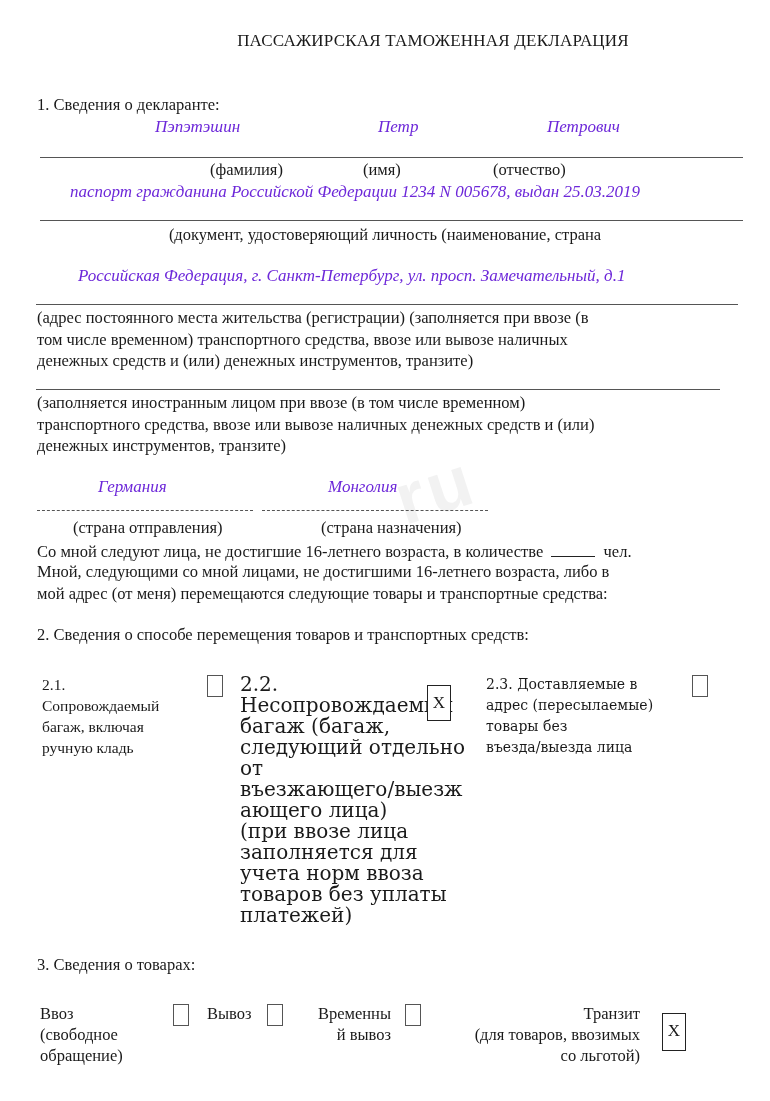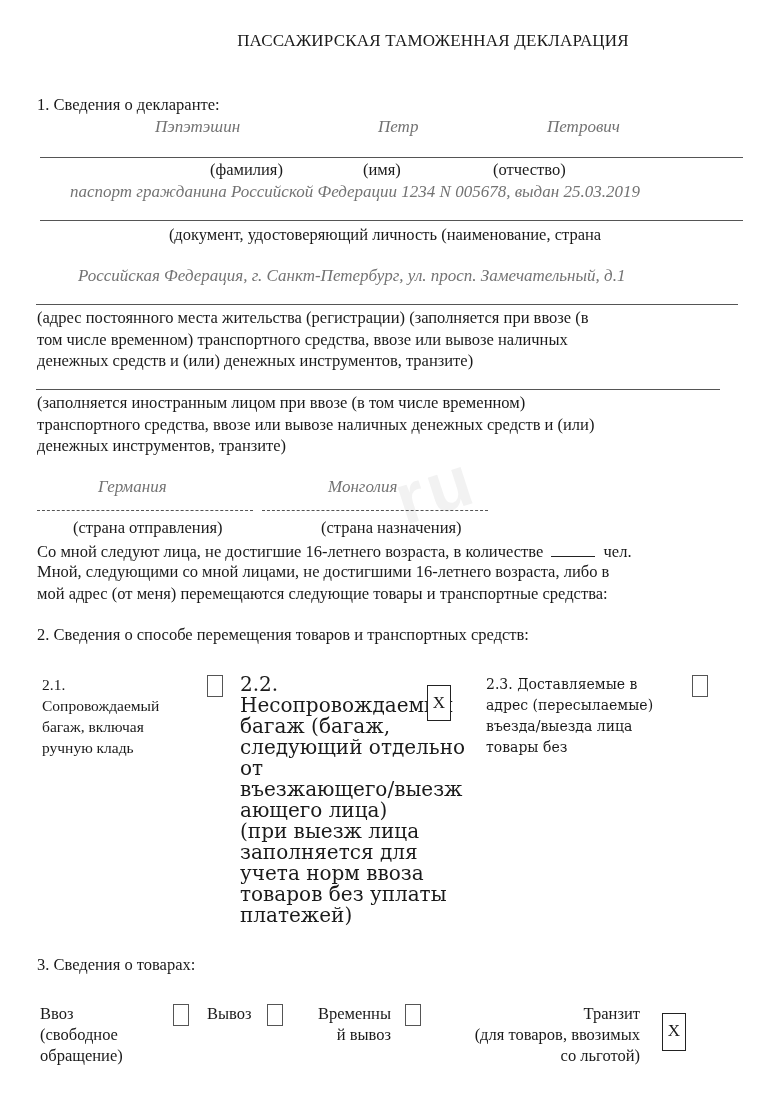--- a/index.html
+++ b/index.html
@@ -2,21 +2,21 @@
 <html><head>
   <meta charset="utf-8">
   <style>
     html, body { margin: 0; padding: 0; background: #ffffff; }
     body {
       width: 770px; height: 1101px; position: relative; overflow: hidden;
       font-family: "Liberation Serif", "DejaVu Serif", serif;
       color: #1a1a1a; font-size: 16.5px;
     }
     .abs { position: absolute; white-space: nowrap; }
-    .ink { color: #737373; font-style: italic; font-size: 17px; }
+    .ink { color: #6d28d9; font-style: italic; font-size: 17px; }
     .hline { position: absolute; height: 1px; background: #555; }
     .dash { position: absolute; border-top: 1px dashed #555; height: 0; }
     .para { position: absolute; line-height: 21.5px; white-space: nowrap; }
     .para span { display: block; }
     .cb {
       position: absolute; border: 1px solid #333; box-sizing: border-box;
       text-align: center; font-size: 17px; background: #fff;
     }
     .cb.small { width: 16px; height: 22px; border-color: #555; }
     .cb.big { width: 24px; height: 36px; line-height: 34px; border-color: #222; }
@@ -97,33 +97,33 @@
 <div class="cb small" style="left:207px; top:675px;"></div>
 
 <div class="col" style="left:240px; top:674px; font-family:'DejaVu Serif', serif; font-size:20px;">
   <span>2.2.</span>
   <span>Несопровождаемый</span>
   <span>багаж (багаж,</span>
   <span>следующий отдельно</span>
   <span>от</span>
   <span>въезжающего/выезж</span>
   <span>ающего лица)</span>
-  <span>(при выезж лица</span>
+  <span>(при ввозе лица</span>
   <span>заполняется для</span>
   <span>учета норм ввоза</span>
   <span>товаров без уплаты</span>
   <span>платежей)</span>
 </div>
 <div class="cb big" style="left:427px; top:685px;">X</div>
 
 <div class="col" style="left:486px; top:674px; font-family:'DejaVu Serif', serif; font-size:14px;">
   <span>2.3. Доставляемые в</span>
   <span>адрес (пересылаемые)</span>
+  <span>товары без</span>
   <span>въезда/выезда лица</span>
-  <span>товары без</span>
 </div>
 <div class="cb small" style="left:692px; top:675px;"></div>
 
 <div class="abs" style="left:37px; top:955px;">3. Сведения о товарах:</div>
 
 <div class="col" style="left:40px; top:1003px;">
   <span>Ввоз</span>
   <span>(свободное</span>
   <span>обращение)</span>
 </div>

